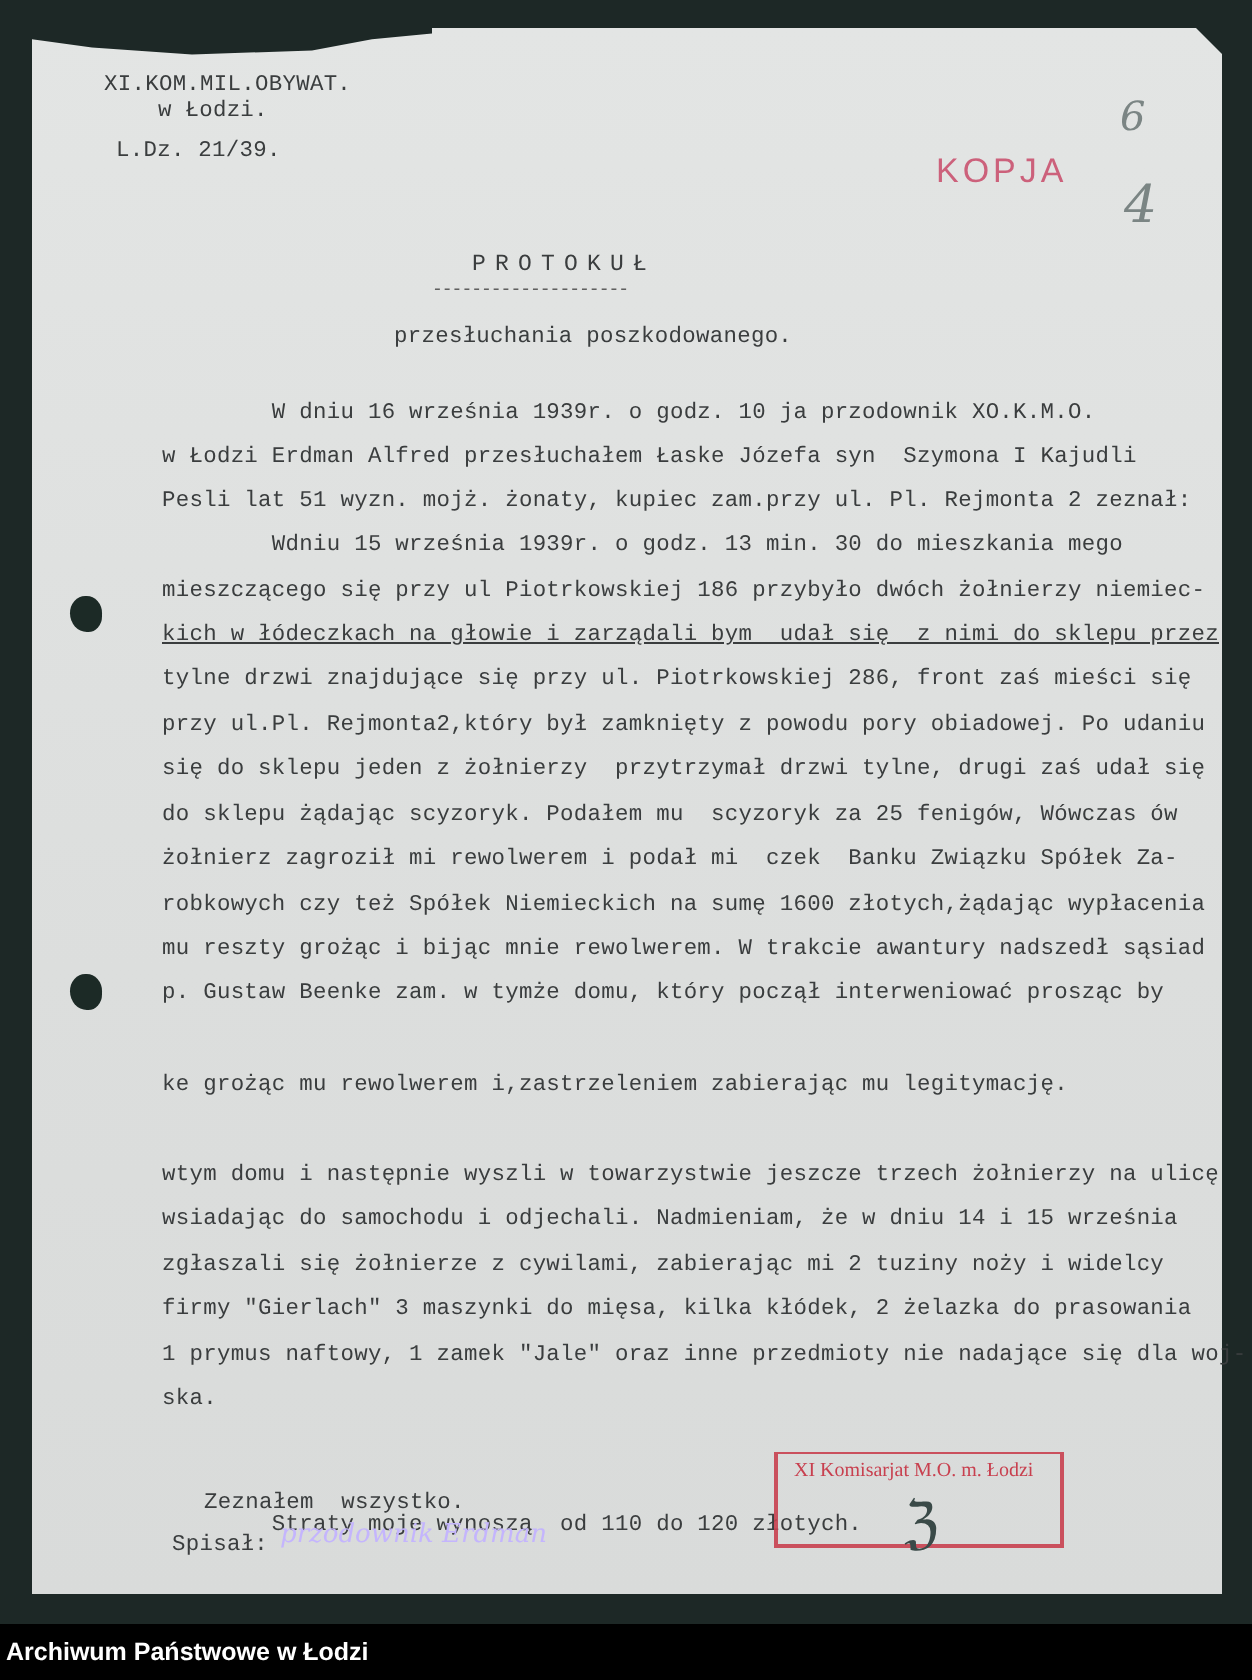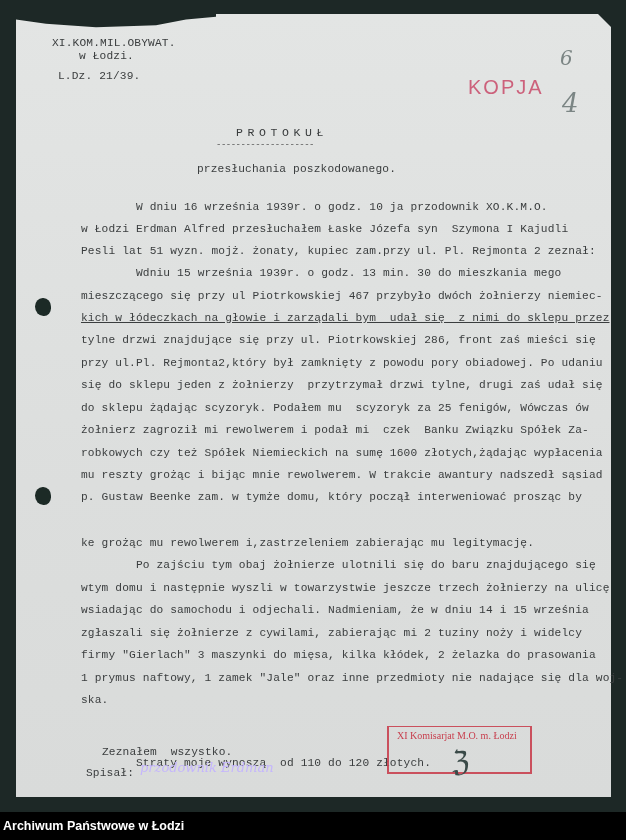--- a/index.html
+++ b/index.html
@@ -22,21 +22,21 @@
   }
   .punch { position: absolute; width: 16px; height: 18px; background: #1c2a26; border-radius: 50% 50% 45% 55%; }
   .tw {
     position: absolute; font-family: "Liberation Mono", "DejaVu Sans Mono", monospace;
     font-size: 11.2px; color: #3a3d3e; white-space: pre; letter-spacing: 0.15px;
   }
   .title { letter-spacing: 4.6px; font-size: 11.5px; }
   .underline-dash { position: absolute; font-family: "Liberation Mono", monospace; font-size: 9px; color: #555; letter-spacing: -0.5px; }
   .stamp-kopja {
     position: absolute; left: 468px; top: 76px; font-family: "Liberation Sans", sans-serif;
-    font-size: 20px; color: #c94b6a; letter-spacing: 2px; opacity: 0.85;
+    font-size: 17px; color: #c94b6a; letter-spacing: 2px; opacity: 0.85;
   }
   .hand { position: absolute; font-family: "DejaVu Serif", serif; font-style: italic; color: #7b8584; }
   .stamp-box {
     position: absolute; left: 387px; top: 726px; width: 145px; height: 48px;
     border: 2px solid #c8404f; border-top-width: 1px; opacity: 0.9;
   }
   .stamp-text {
     position: absolute; left: 397px; top: 730px; font-family: "Liberation Serif", serif;
     font-size: 10px; color: #c8404f; white-space: pre;
   }
@@ -67,32 +67,31 @@
   <div class="hand" style="left:562px; top:88px; font-size:26px;">4</div>
 
   <div class="tw title" style="left:236px; top:126px;">PROTOKUŁ</div>
   <div class="underline-dash" style="left:216px; top:140px;">--------------------</div>
   <div class="tw" style="left:197px; top:163px;">przesłuchania poszkodowanego.</div>
 
   <div class="tw" style="left:81px; top:201px;">        W dniu 16 września 1939r. o godz. 10 ja przodownik XO.K.M.O.</div>
   <div class="tw" style="left:81px; top:223px;">w Łodzi Erdman Alfred przesłuchałem Łaske Józefa syn  Szymona I Kajudli</div>
   <div class="tw" style="left:81px; top:245px;">Pesli lat 51 wyzn. mojż. żonaty, kupiec zam.przy ul. Pl. Rejmonta 2 zeznał:</div>
   <div class="tw" style="left:81px; top:267px;">        Wdniu 15 września 1939r. o godz. 13 min. 30 do mieszkania mego</div>
-  <div class="tw" style="left:81px; top:290px;">mieszczącego się przy ul Piotrkowskiej 467 przybyło dwóch żołnierzy niemiec-</div>
+  <div class="tw" style="left:81px; top:290px;">mieszczącego się przy ul Piotrkowskiej 186 przybyło dwóch żołnierzy niemiec-</div>
   <div class="tw" style="left:81px; top:312px;text-decoration:underline;">kich w łódeczkach na głowie i zarządali bym  udał się  z nimi do sklepu przez</div>
   <div class="tw" style="left:81px; top:334px;">tylne drzwi znajdujące się przy ul. Piotrkowskiej 286, front zaś mieści się</div>
   <div class="tw" style="left:81px; top:357px;">przy ul.Pl. Rejmonta2,który był zamknięty z powodu pory obiadowej. Po udaniu</div>
   <div class="tw" style="left:81px; top:379px;">się do sklepu jeden z żołnierzy  przytrzymał drzwi tylne, drugi zaś udał się</div>
   <div class="tw" style="left:81px; top:402px;">do sklepu żądając scyzoryk. Podałem mu  scyzoryk za 25 fenigów, Wówczas ów</div>
   <div class="tw" style="left:81px; top:424px;">żołnierz zagroził mi rewolwerem i podał mi  czek  Banku Związku Spółek Za-</div>
   <div class="tw" style="left:81px; top:447px;">robkowych czy też Spółek Niemieckich na sumę 1600 złotych,żądając wypłacenia</div>
   <div class="tw" style="left:81px; top:469px;">mu reszty grożąc i bijąc mnie rewolwerem. W trakcie awantury nadszedł sąsiad</div>
   <div class="tw" style="left:81px; top:491px;">p. Gustaw Beenke zam. w tymże domu, który począł interweniować prosząc by</div>
   <div class="tw" style="left:81px; top:537px;">ke grożąc mu rewolwerem i,zastrzeleniem zabierając mu legitymację.</div>
-  <div class="tw" style="left:81px; top:559px;">        Po zajściu tym obaj żołnierze ulotnili się do baru znajdującego się</div>
   <div class="tw" style="left:81px; top:582px;">wtym domu i następnie wyszli w towarzystwie jeszcze trzech żołnierzy na ulicę</div>
   <div class="tw" style="left:81px; top:604px;">wsiadając do samochodu i odjechali. Nadmieniam, że w dniu 14 i 15 września</div>
   <div class="tw" style="left:81px; top:627px;">zgłaszali się żołnierze z cywilami, zabierając mi 2 tuziny noży i widelcy</div>
   <div class="tw" style="left:81px; top:649px;">firmy "Gierlach" 3 maszynki do mięsa, kilka kłódek, 2 żelazka do prasowania</div>
   <div class="tw" style="left:81px; top:672px;">1 prymus naftowy, 1 zamek "Jale" oraz inne przedmioty nie nadające się dla woj-</div>
   <div class="tw" style="left:81px; top:694px;">ska.</div>
   <div class="tw" style="left:81px; top:711px;margin-top:46px;">        Straty moje wynoszą  od 110 do 120 złotych.</div>
 
   <div class="tw" style="left:102px; top:746px;">Zeznałem  wszystko.</div>
   <div class="tw" style="left:86px; top:767px;">Spisał:</div>

